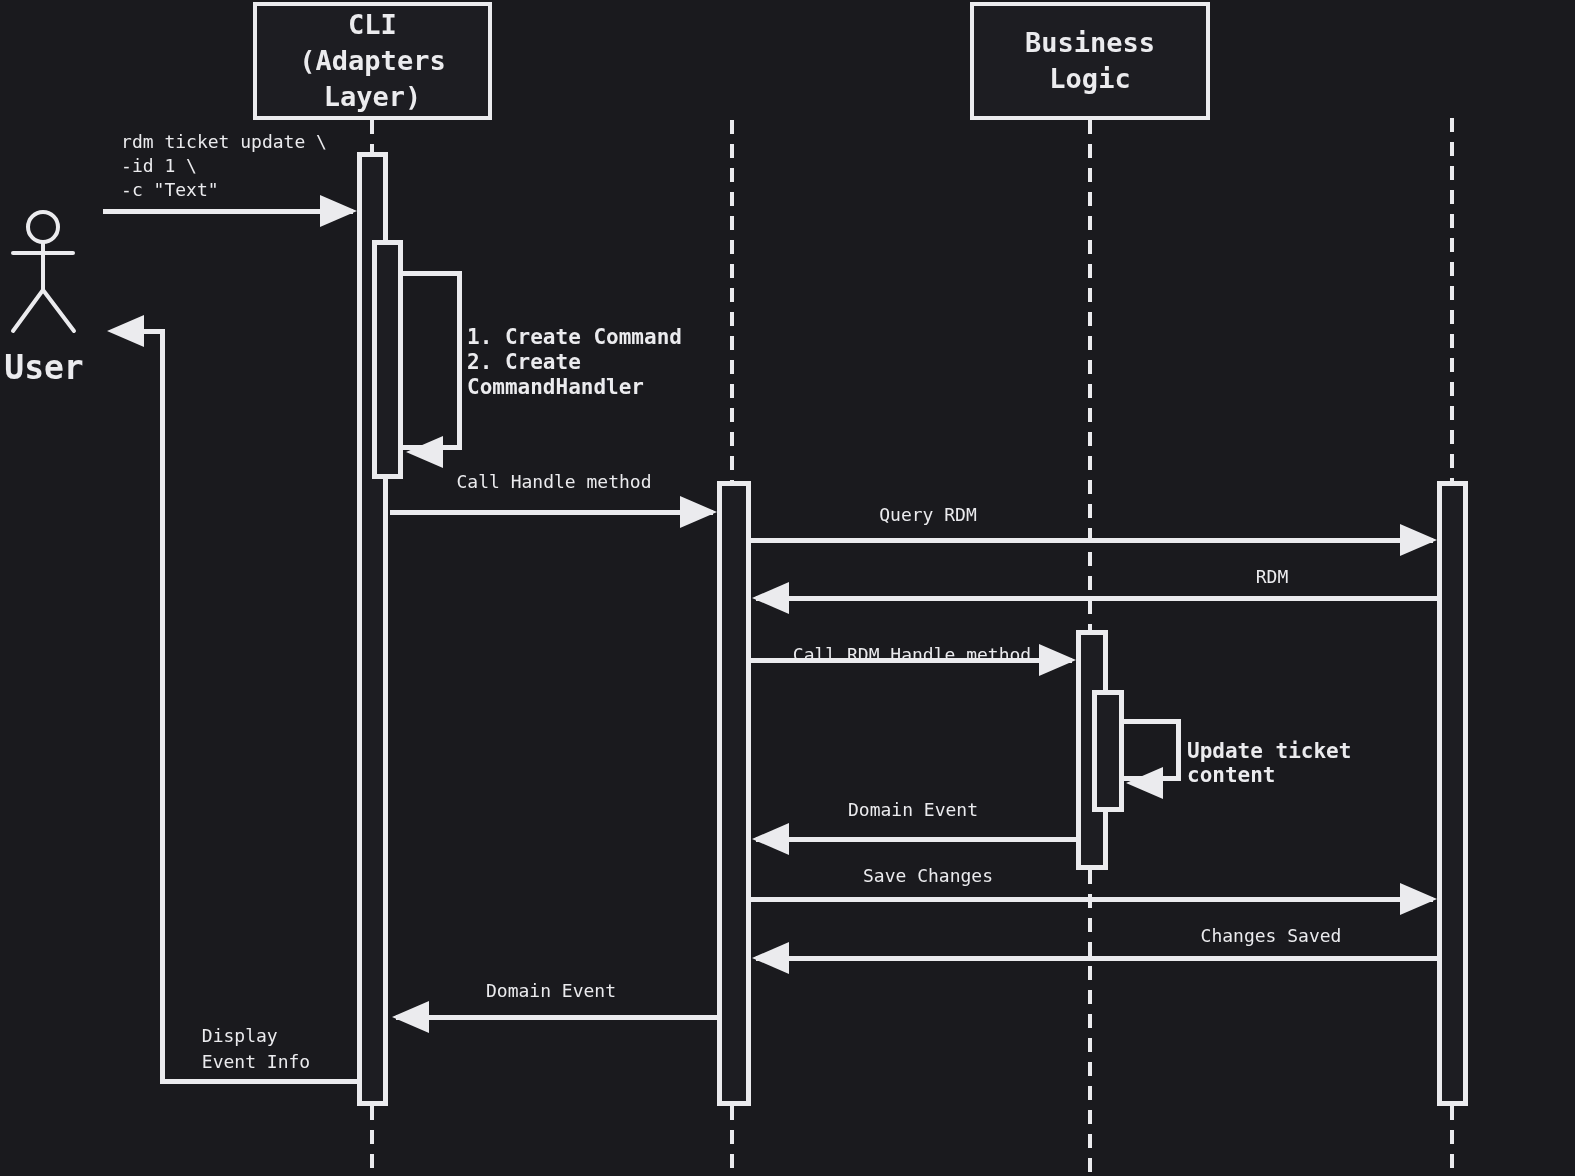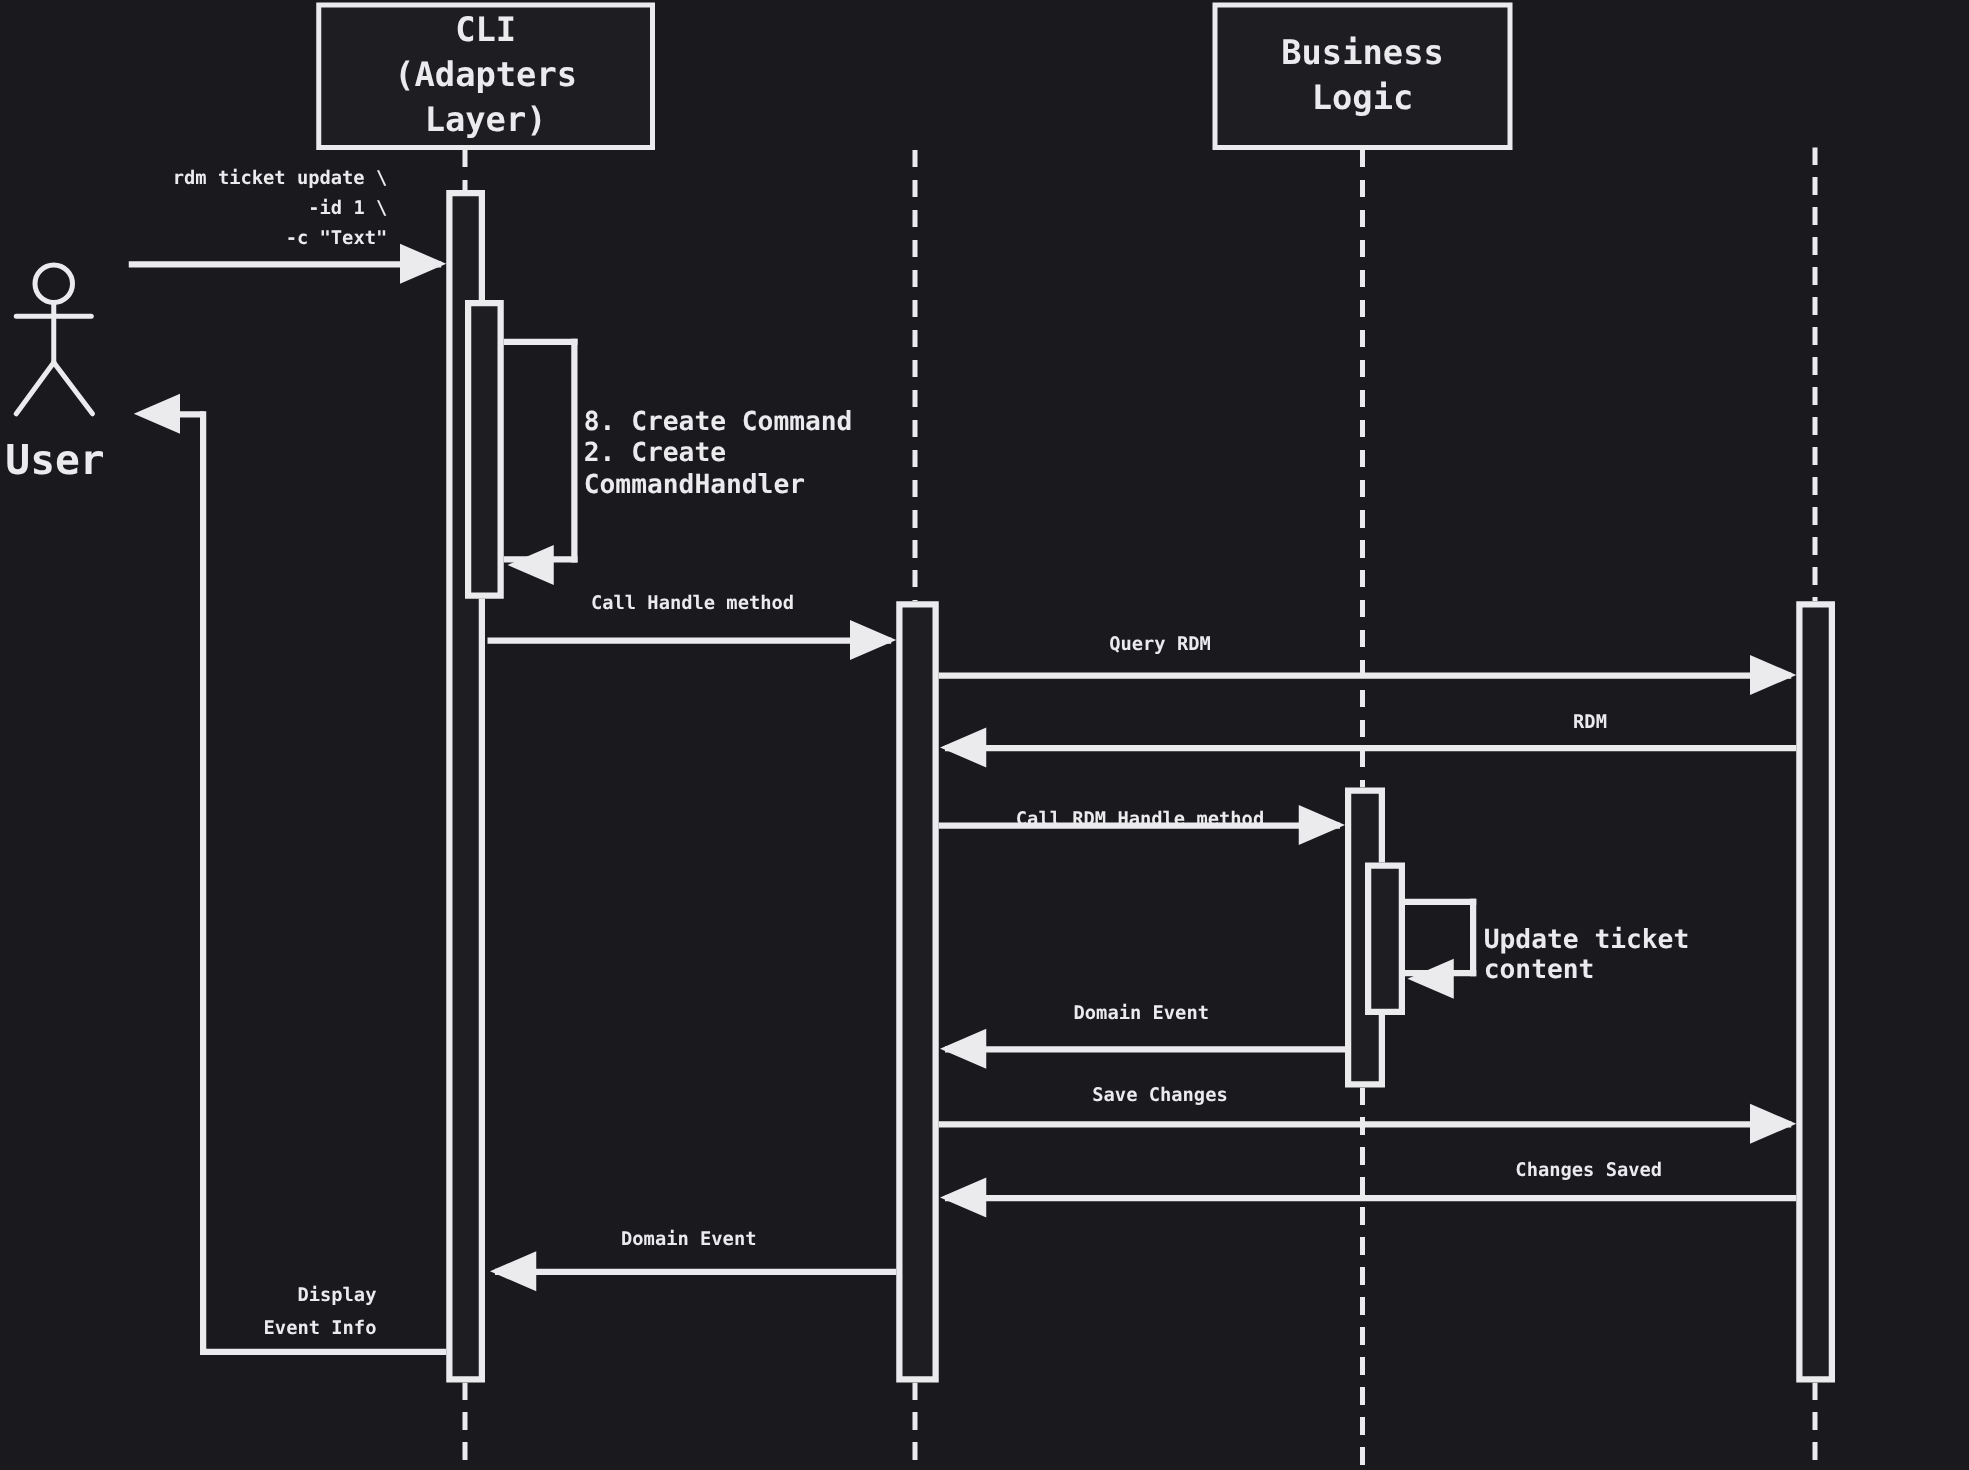--- a/index.html
+++ b/index.html
@@ -38,38 +38,38 @@
 
   
   .head-r{position:absolute;width:0;height:0;z-index:5;
           border-top:16px solid transparent;border-bottom:16px solid transparent;
           border-left:37px solid var(--stroke);}
   .head-l{position:absolute;width:0;height:0;z-index:5;
           border-top:16px solid transparent;border-bottom:16px solid transparent;
           border-right:37px solid var(--stroke);}
 
   
-  .mlabel{position:absolute;transform:translateX(-50%);text-align:right;
-          font-size:15px;font-weight:700;line-height:24px;white-space:nowrap;z-index:4;}
+  .mlabel{position:absolute;transform:translateX(-50%);text-align:left;
+          font-size:18px;font-weight:400;line-height:24px;white-space:nowrap;z-index:4;}
   .mlabel.lh26{line-height:26px;}
   .mlabel-left{position:absolute;text-align:left;font-size:21px;font-weight:700;
           line-height:25px;white-space:nowrap;z-index:4;}
   .mlabel-left.lh24{line-height:24px;margin-top:11px;}
   .single{line-height:26px;}
 
   .actor-label{position:absolute;transform:translateX(-50%);font-size:33px;
           font-weight:700;line-height:36px;white-space:nowrap;z-index:3;}
   .stick{position:absolute;z-index:3;}
 </style>
 </head>
 <body>
 
 <div class="canvas">
 
-  <div class="pbox" style="left:253px;top:2px;width:271px;height:118px;">
+  <div class="pbox" style="left:253px;top:2px;width:239px;height:118px;">
     <span>CLI</span>
     <span>(Adapters</span>
     <span>Layer)</span>
   </div>
   <div class="pbox" style="left:970px;top:2px;width:240px;height:118px;">
     <span>Business</span>
     <span>Logic</span>
   </div>
 
   <div class="lifeline" style="left:370px;top:120px;height:34px;"></div>
@@ -103,21 +103,21 @@
     <span style="display:block">rdm ticket update \</span>
     <span style="display:block">-id 1 \</span>
     <span style="display:block">-c "Text"</span>
   </div>
   <div class="mline" style="left:103px;top:209px;width:250px;"></div>
   <div class="head-r" style="left:320px;top:195px;"></div>
 
   <div class="selfrect" style="left:403px;top:271px;width:59px;height:179px;"></div>
   <div class="head-l" style="left:406px;top:436px;"></div>
   <div class="mlabel-left" style="left:467px;top:325px;">
-    <span style="display:block">8. Create Command</span>
+    <span style="display:block">1. Create Command</span>
     <span style="display:block">2. Create</span>
     <span style="display:block">CommandHandler</span>
   </div>
 
   <div class="mlabel single" style="left:554px;top:469px;">Call Handle method</div>
   <div class="mline" style="left:390px;top:510px;width:323px;"></div>
   <div class="head-r" style="left:680px;top:496px;"></div>
 
   <div class="mlabel single" style="left:928px;top:502px;">Query RDM</div>
   <div class="mline" style="left:751px;top:538px;width:682px;"></div>

